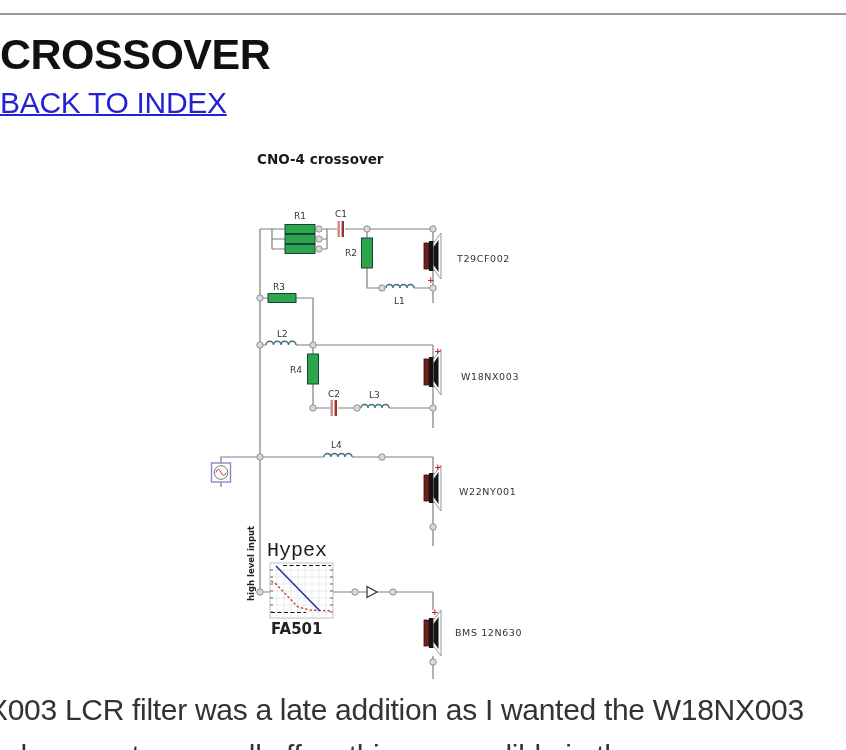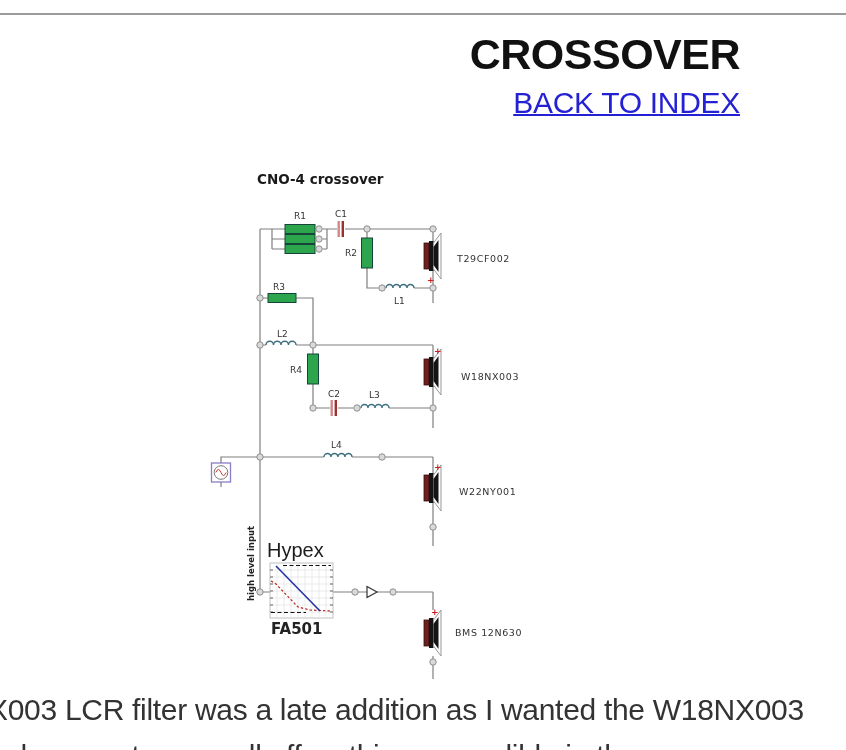--- a/index.html
+++ b/index.html
@@ -2,39 +2,39 @@
 <html><head>
 <meta charset="utf-8">
 <style>
   html,body{margin:0;padding:0;}
   body{
     width:846px;height:750px;overflow:hidden;position:relative;
     background:#ffffff;font-family:"Liberation Sans",sans-serif;
   }
   .top-rule{position:absolute;left:0;top:13px;width:846px;height:2px;background:#9b9b9b;}
   .page-title{
-    margin:0;position:absolute;left:0;top:30px;width:740px;text-align:right;
+    margin:0;position:absolute;left:0;top:30px;width:740px;text-align:left;
     font-size:43px;font-weight:bold;color:#111;letter-spacing:-0.5px;
   }
   .back-link{
-    position:absolute;left:0;top:86px;width:740px;text-align:right;
+    position:absolute;left:0;top:86px;width:740px;text-align:left;
     font-size:30px;color:#2421d4;text-decoration:underline;text-decoration-thickness:2px;
     letter-spacing:-0.3px;
   }
   .diagram-title{
     position:absolute;left:257px;top:151px;
-    font-family:"DejaVu Sans",sans-serif;font-size:13.5px;font-weight:bold;color:#1a1a1a;margin-top:20px;
+    font-family:"DejaVu Sans",sans-serif;font-size:13.5px;font-weight:bold;color:#1a1a1a;
   }
   .vert-input-label{
     position:absolute;left:246px;top:601px;transform-origin:0 0;transform:rotate(-90deg);
     white-space:nowrap;font-family:"DejaVu Sans",sans-serif;font-size:8.5px;font-weight:bold;color:#222;
   }
   .hypex-brand{
     position:absolute;left:267px;top:539px;
-    font-family:Liberation Sans, sans-serif;font-size:20px;color:#1c1c1c;
+    font-family:Liberation Mono, monospace;font-size:20px;color:#1c1c1c;
   }
   .amp-model{
     position:absolute;left:271px;top:620px;
     font-family:"DejaVu Sans",sans-serif;font-size:15px;font-weight:bold;color:#222;
   }
   .para-line{
     position:absolute;left:-12px;white-space:nowrap;
     font-size:30px;color:#333;letter-spacing:-0.3px;
   }
   .para-line-1{top:693px;}

